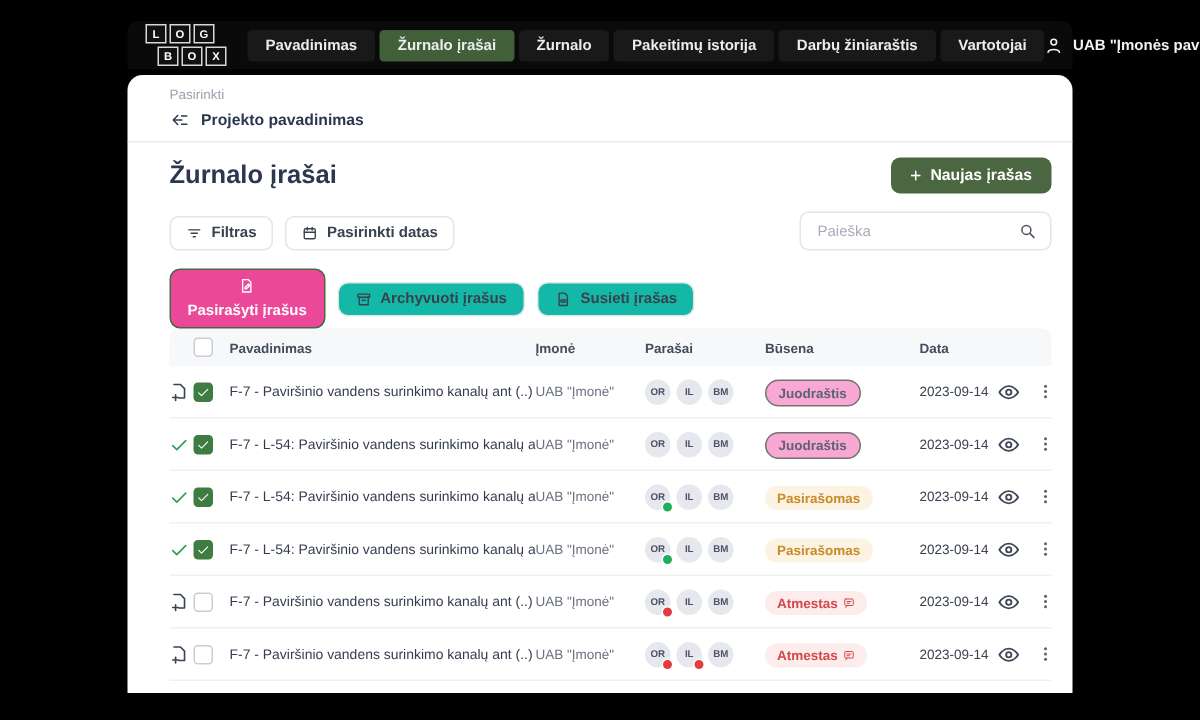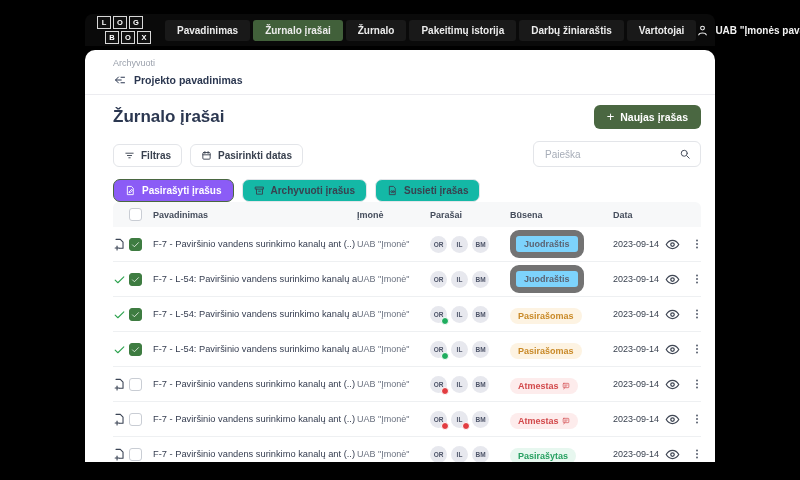--- a/index.html
+++ b/index.html
@@ -34,21 +34,21 @@
   .btn-outline{display:flex;align-items:center;gap:6px;background:#fff;border:1px solid #e3e5e9;border-radius:6px;padding:5px 10px;font-size:10px;font-weight:600;color:#39414f;cursor:pointer;font-family:inherit;}
   .btn-outline .ic{width:11px;height:11px;color:#39414f;}
   .search{margin-left:auto;width:168px;height:26px;border:1px solid #e3e5e9;border-radius:6px;display:flex;align-items:center;padding:0 9px;box-sizing:border-box;gap:6px;}
   .search input{border:none;outline:none;flex:1;font-size:10px;font-family:inherit;color:#39414f;min-width:0;background:transparent;}
   .search input::placeholder{color:#a7adb8;}
   .search .ic{width:12px;height:12px;color:#4a5160;}
 
   .actionrow{display:flex;align-items:center;gap:8px;margin-top:12px;}
   .btn-action{display:flex;align-items:center;gap:6px;border-radius:7px;padding:5px 11px;font-size:10px;font-weight:600;cursor:pointer;font-family:inherit;background:#14b8a6;border:1px solid #e3e5e9;color:#39414f;}
   .btn-action .ic{width:11px;height:11px;}
-  .btn-action.primary{background:#8b5cf6;border-color:#4a6741;color:#fff;}
+  .btn-action.primary{background:#ec4899;border-color:#4a6741;color:#fff;flex-direction:column;}
 
   
   .table{margin-top:0;}
   .tgrid{display:grid;grid-template-columns:16px 24px 204px 73px 80px 103px 52px 26px 10px;align-items:center;}
   .thead{background:#f7f8f9;border-radius:6px 6px 0 0;height:25px;font-size:9px;font-weight:600;color:#454d5c;}
   .trow{height:34px;border-bottom:1px solid #eef0f2;cursor:pointer;}
   .tcell{min-width:0;}
   .title{font-size:9.3px;color:#343c4f;display:flex;align-items:center;gap:5px;white-space:nowrap;overflow:hidden;}
   .company{font-size:9px;color:#6b7280;white-space:nowrap;}
   .date{font-size:9px;color:#39414f;}
@@ -58,21 +58,21 @@
   .lead{width:13px;height:13px;}
   .lead.lead-file{color:#3a4354;}
   .lead.lead-check{color:#2ca24e;}
   .signers{display:flex;align-items:center;}
   .avatar{width:17px;height:17px;border-radius:50%;background:#e7e8ee;color:#4d5468;font-size:6.5px;font-weight:700;display:flex;align-items:center;justify-content:center;position:relative;margin-right:4px;flex:none;}
   .dot{position:absolute;right:-2px;bottom:-2px;width:6px;height:6px;border-radius:50%;border:1.5px solid #fff;}
   .dot.green{background:#1fad5e;}
   .dot.red{background:#e23c40;}
   .badge{display:inline-flex;align-items:center;gap:3px;padding:3px 8px;border-radius:9px;font-size:9px;font-weight:700;white-space:nowrap;}
   .badge .ic{width:8px;height:8px;}
-  .badge.draft{background:#7dd3fc;color:#5b6372;border:6px solid #737373;}
+  .badge.draft{background:#f9a8d4;color:#5b6372;border:1px solid #737373;}
   .badge.pending{background:#fdf3e2;color:#c98a28;}
   .badge.rejected{background:#fdecec;color:#d2494b;}
   .badge.signed{background:#e7f7ef;color:#27a061;}
   .ic{display:inline-flex;}
   .ic svg{width:100%;height:100%;}
   .eye{width:15px;height:15px;color:#3f4654;cursor:pointer;}
   .kebab{width:12px;height:12px;color:#5a6170;cursor:pointer;}
 </style>
 </head>
 <body>
@@ -106,21 +106,21 @@
             <svg viewBox="0 0 24 24" stroke="currentColor" fill="none" stroke-width="2" stroke-linecap="round" stroke-linejoin="round">
               <circle cx="12" cy="7.5" r="3.5"></circle>
               <path d="M5 20c1.6-4.5 12.4-4.5 14 0"></path>
             </svg>
           </span>
         <span>UAB "Įmonės pavadinimas"</span>
       </div>
     </div>
 
     <div class="panel">
-      <div class="eyebrow">Archyvuoti</div>
+      <div class="eyebrow">Pasirinkti</div>
       <div class="backlink">
         <span class="ic">
             <svg viewBox="0 0 24 24" stroke="currentColor" fill="none" stroke-width="2" stroke-linecap="round" stroke-linejoin="round">
               <path d="M9 6l-6 6 6 6"></path>
               <path d="M3.5 12h11"></path>
               <path d="M14 6.5h7"></path>
               <path d="M14 17.5h7"></path>
             </svg>
           </span>
         <span>Projekto pavadinimas</span>

